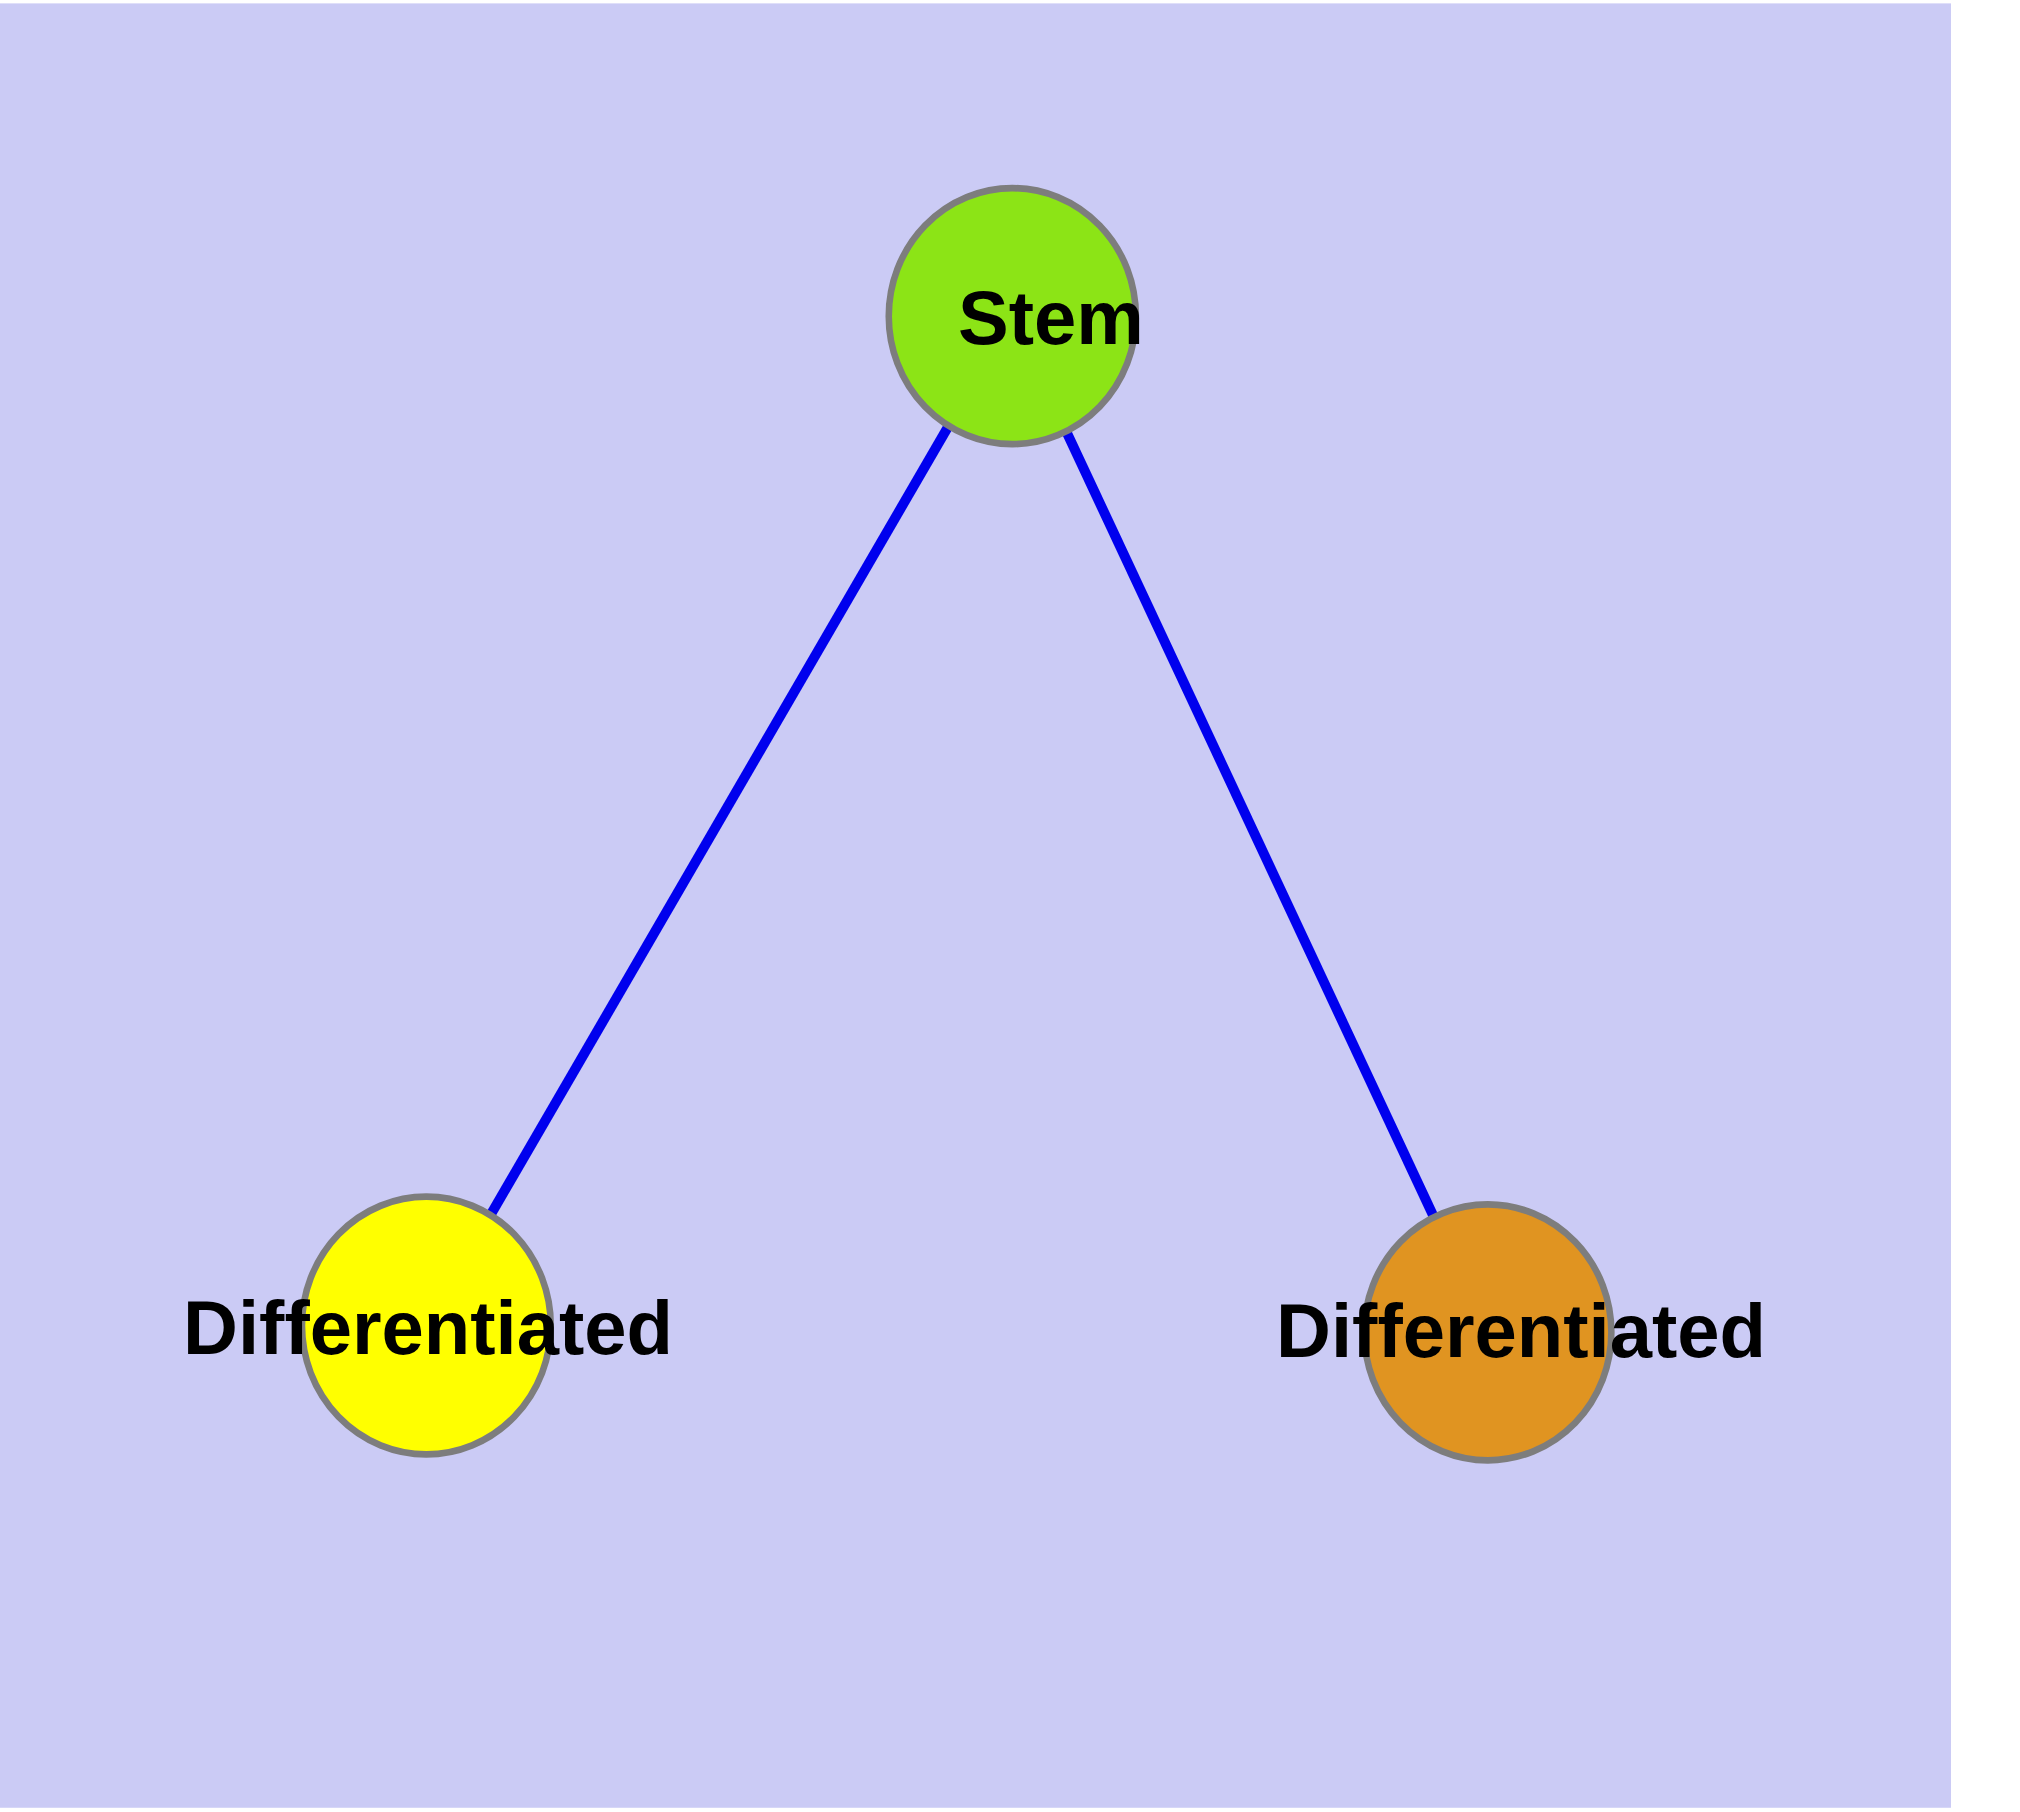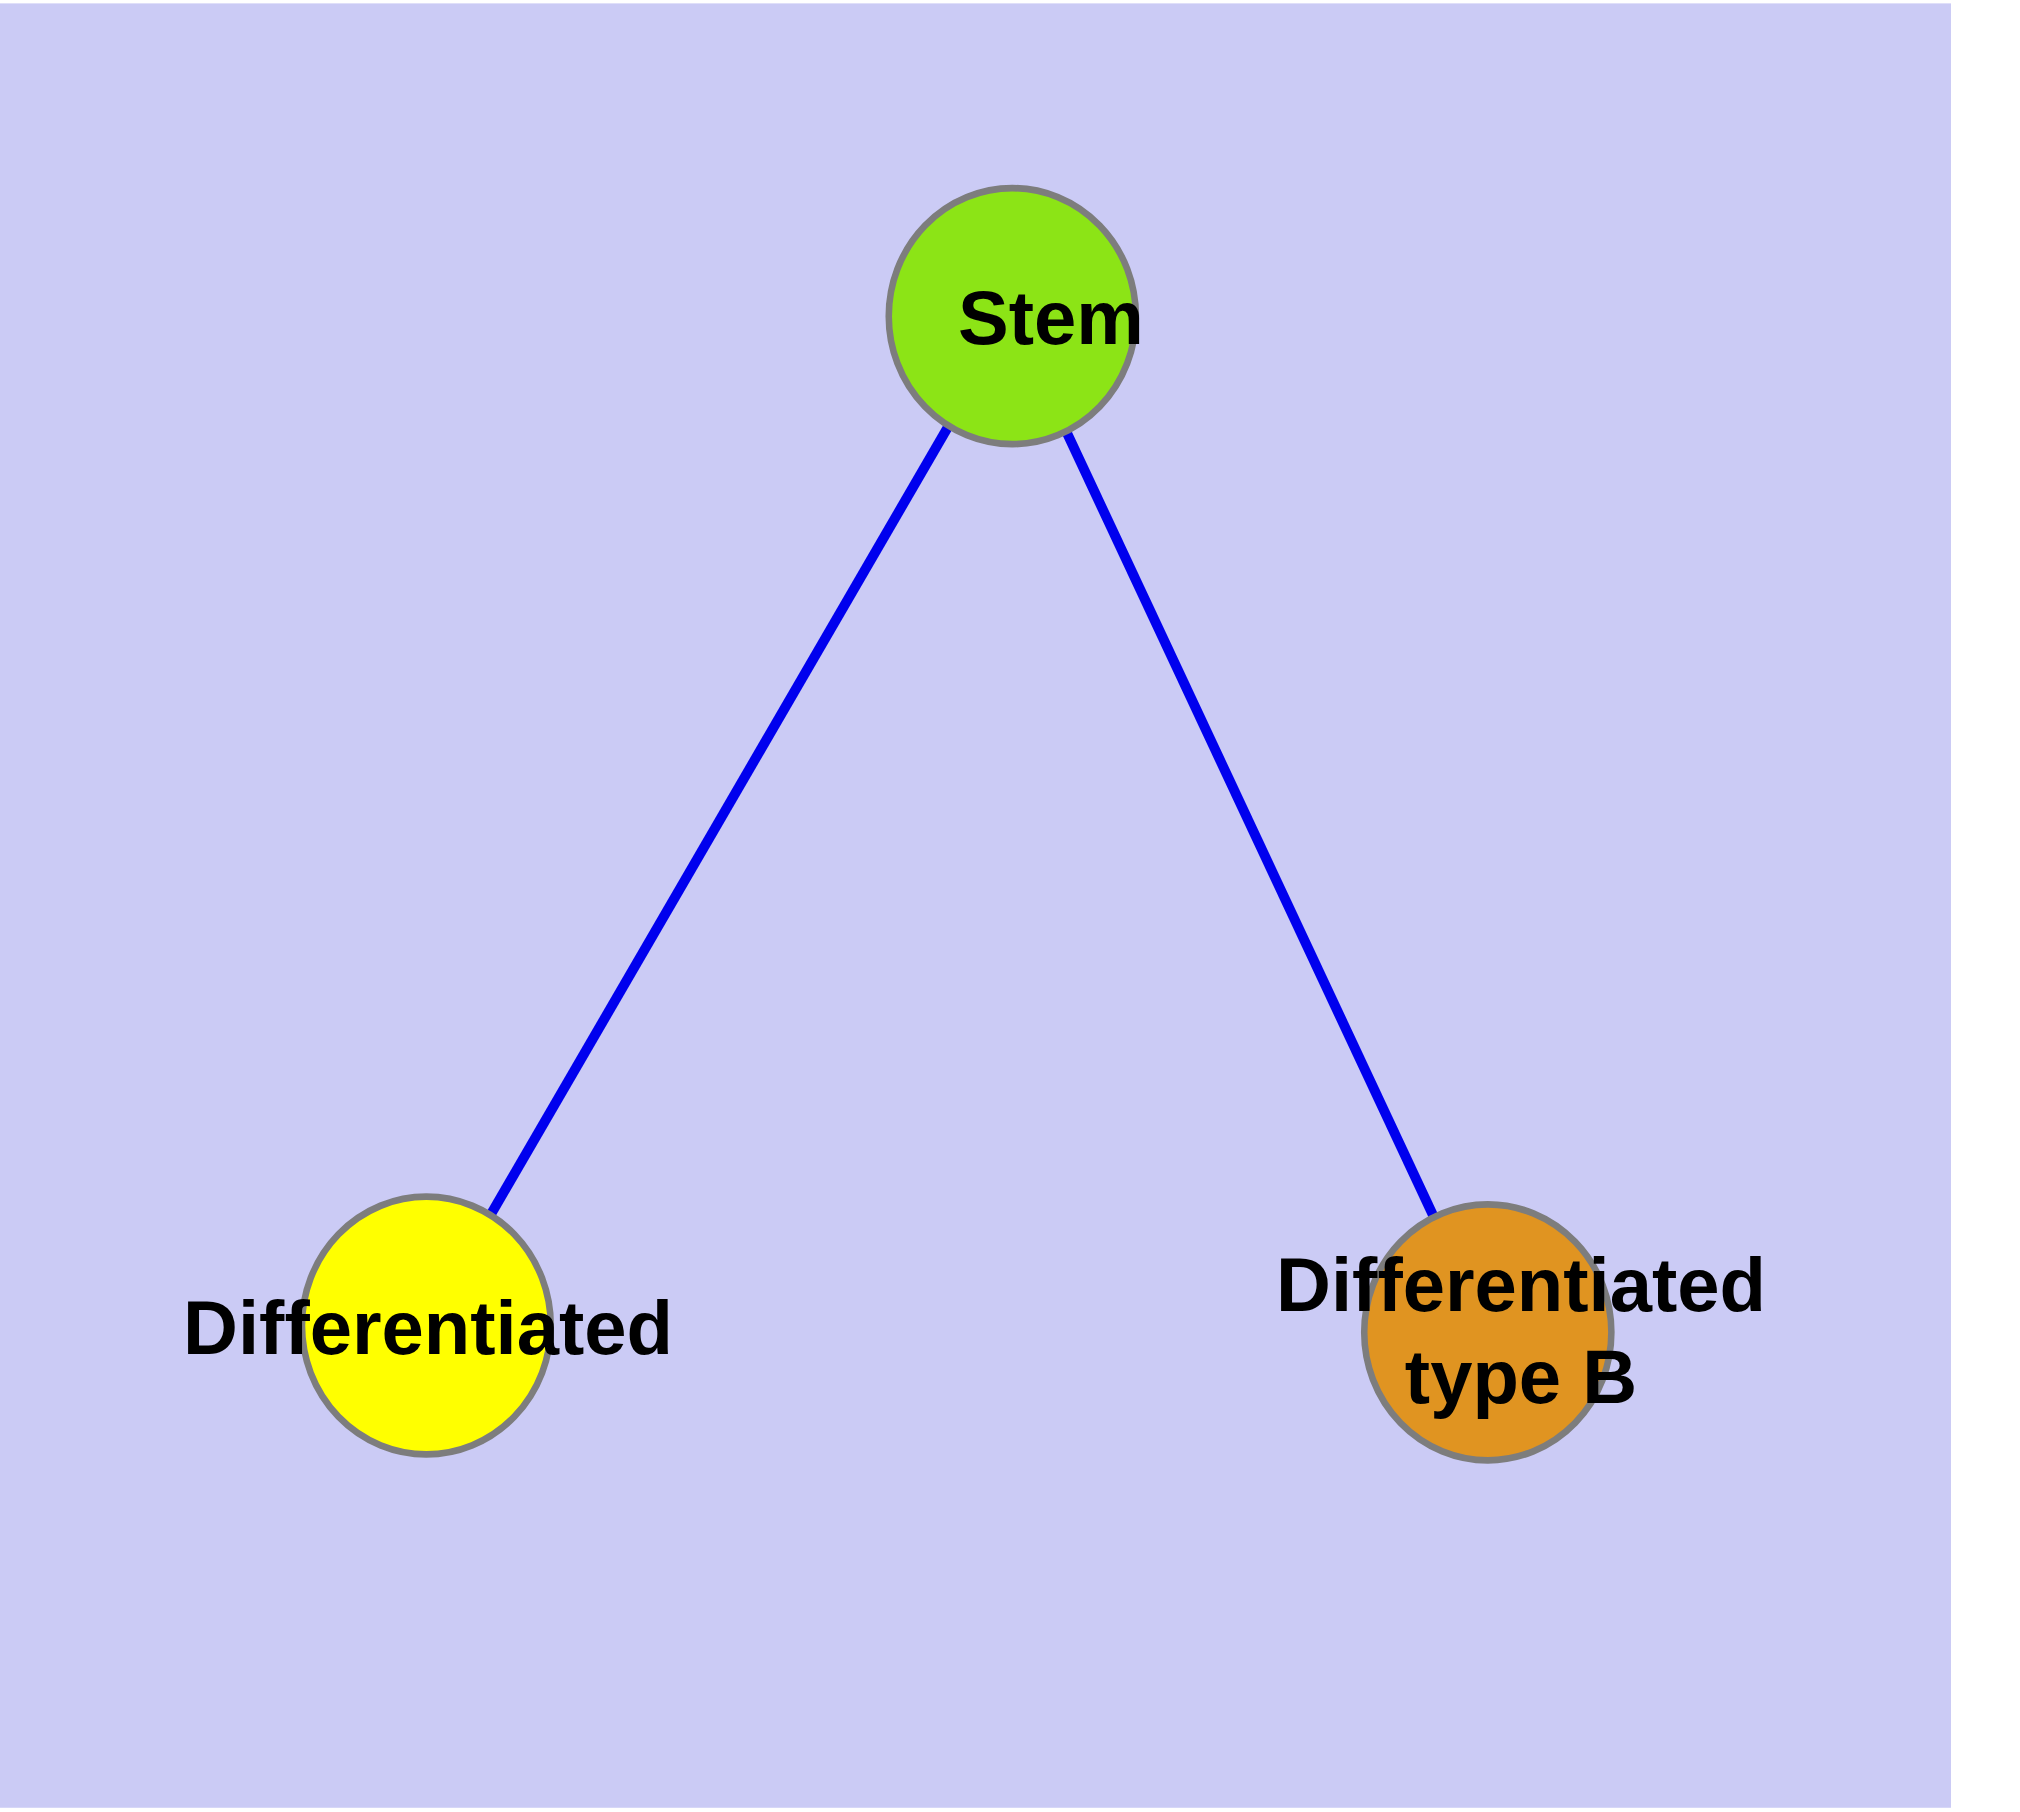--- a/index.html
+++ b/index.html
@@ -62,17 +62,16 @@
   <div class="label" style="left:1051px; top:318px;">
     <div>Stem</div>
   </div>
 
   <div class="label" style="left:428px; top:1328px;">
     <div>Differentiated</div>
   </div>
 
   <div class="label" style="left:1521px; top:1331px;">
     <div>Differentiated</div>
-    <div>type B</div>
   </div>
 
 </div>
 
 
 </body></html>

